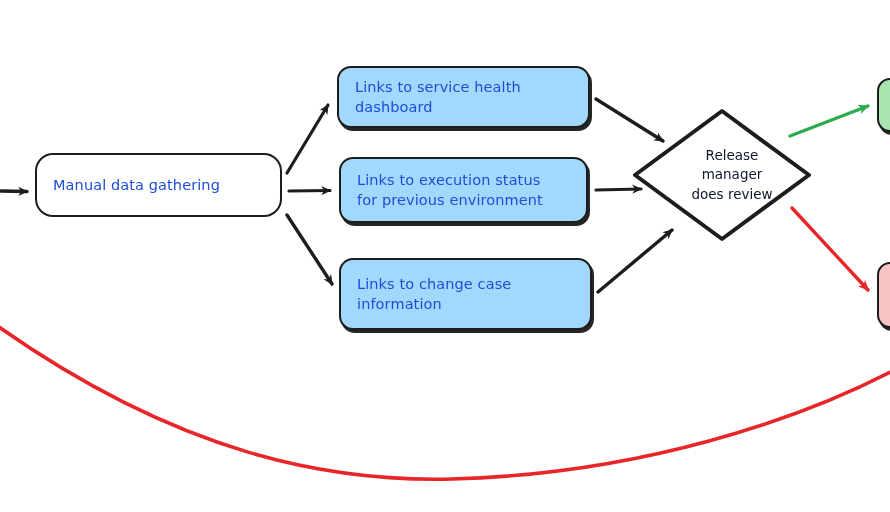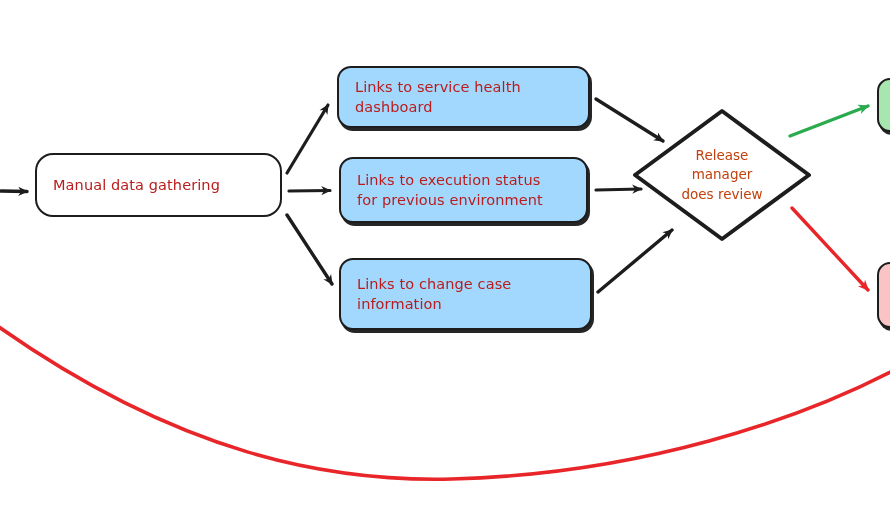--- a/index.html
+++ b/index.html
@@ -34,21 +34,21 @@
     border-radius: 14px;
     box-shadow: 2px 3px 0 rgba(20,20,20,0.92);
   }
   .node .node-label {
     display: block;
     width: 100%;
     padding: 0 16px;
     font-family: "DejaVu Sans", sans-serif;
     font-size: 14.5px;
     line-height: 1.38;
-    color: #b91c1c;
+    color: #1d4ed8;
     letter-spacing: 0.1px;
     white-space: pre-line;
   }
   .node.plain {
     background: #ffffff;
     box-shadow: none;
     border-width: 2.2px;
     border-radius: 18px;
   }
   .node.blue { background: #a2d8fd; }
@@ -64,32 +64,32 @@
 
   #node-decision {
     position: absolute;
     left: 632px;
     top: 108px;
     width: 180px;
     height: 134px;
   }
   #node-decision .diamond-text {
     position: absolute;
-    left: 0;
+    left: 10px;
     top: 0;
     width: 180px;
     height: 134px;
     display: flex;
     flex-direction: column;
     align-items: center;
     justify-content: center;
     font-family: "DejaVu Sans", sans-serif;
     font-size: 13.5px;
     line-height: 1.45;
-    color: #c2410c;
+    color: #0f172a;
     text-align: center;
     white-space: pre-line;
     pointer-events: none;
   }
 </style>
 </head>
 <body>
 
 <div id="canvas">
 

